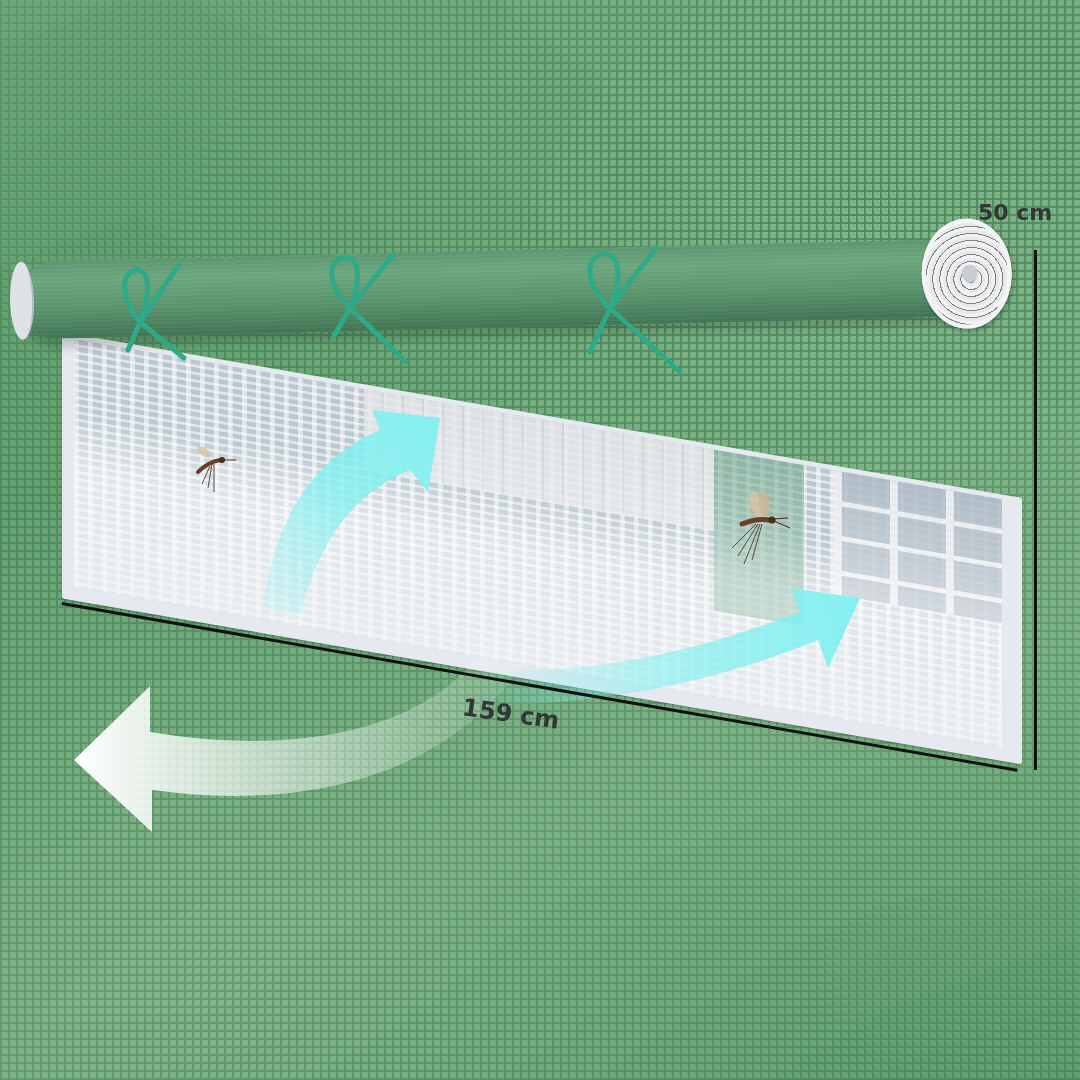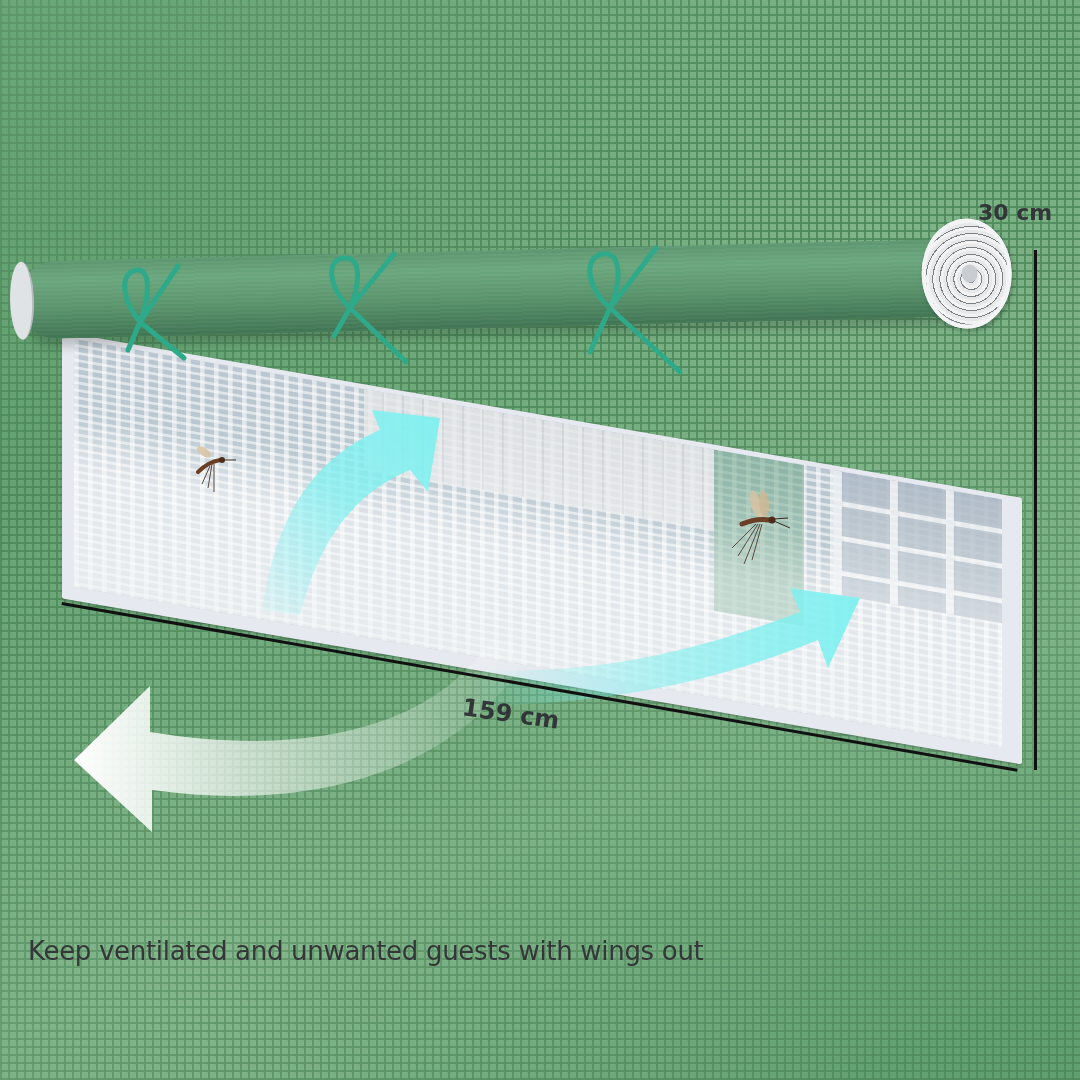--- a/index.html
+++ b/index.html
@@ -186,18 +186,17 @@
     <ellipse cx="28" cy="14" rx="5" ry="14" fill="#d8c3a2" opacity="0.85" transform="rotate(-15 28 14)"></ellipse>
     <ellipse cx="36" cy="14" rx="5" ry="13" fill="#cfb691" opacity="0.8" transform="rotate(-5 36 14)"></ellipse>
     <path d="M14 34 Q28 28 42 30" stroke="#6b3f26" stroke-width="5" fill="none" stroke-linecap="round"></path>
     <circle cx="44" cy="30" r="3.5" fill="#4d2c1a"></circle>
     <path d="M46 31 L62 38 M46 29 L60 28" stroke="#3b2a20" stroke-width="1"></path>
     <path d="M30 34 L10 66 M32 34 L16 74 M28 34 L4 58 M34 34 L24 70" stroke="#5b4a3d" stroke-width="1" fill="none"></path>
   </svg>
 
   <div class="dim-line" style="left:1034px; top:250px; width:3px; height:520px;"></div>
   <div class="dim-line" style="left:62px; top:602px; width:970px; height:3px; transform-origin:0 0; transform:rotate(9.9deg);"></div>
-  <div class="dim-label" style="left:978px; top:200px;">30 cm</div>
+  <div class="dim-label" style="left:978px; top:200px;">50 cm</div>
   <div class="dim-label" style="left:462px; top:700px; transform:rotate(8deg); font-size:24px;">159 cm</div>
 
-  <p class="subline">Keep ventilated and unwanted guests with wings out</p>
 
 </div>
 
 </body></html>

